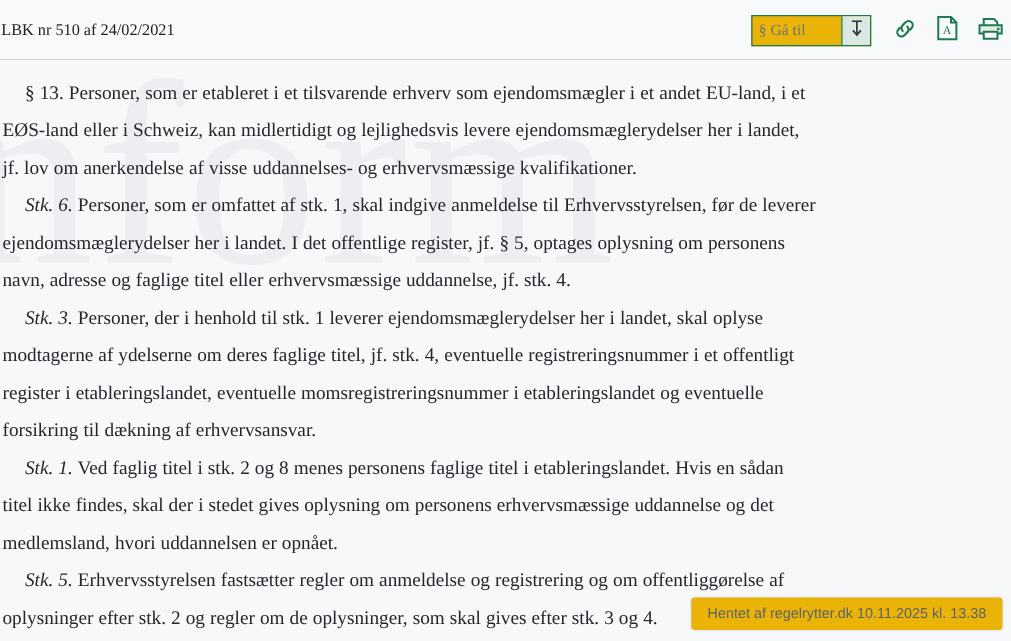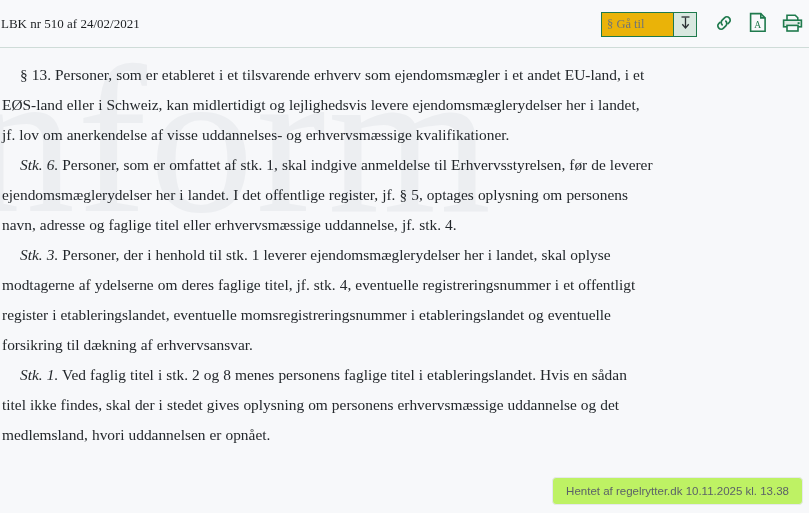--- a/index.html
+++ b/index.html
@@ -134,21 +134,21 @@
     word-spacing: 0.2px;
   }
   p.para + p.para { margin-top: 0; }
   .stk { font-style: italic; }
 
   
   #footer-badge {
     position: absolute;
     right: 6px;
     bottom: 8px;
-    background: #bef264;
+    background: #eab308;
     border: 1px solid #e6e8ec;
     border-radius: 4px;
     padding: 7px 13px;
     font-family: "Liberation Sans", "DejaVu Sans", sans-serif;
     font-size: 11.5px;
     color: #5c6268;
     white-space: nowrap;
     z-index: 6;
   }
 </style>
@@ -210,16 +210,17 @@
 
   </div>
 </div>
 
 <div id="doc">
   <div id="paragraph-list">
       <p class="para"><span>§ 13.</span><span> Personer, som er etableret i et tilsvarende erhverv som ejendomsmægler i et andet EU-land, i et EØS-land eller i Schweiz, kan midlertidigt og lejlighedsvis levere ejendomsmæglerydelser her i landet, jf. lov om anerkendelse af visse uddannelses- og erhvervsmæssige kvalifikationer.</span></p>
       <p class="para"><span class="stk">Stk. 6.</span><span> Personer, som er omfattet af stk. 1, skal indgive anmeldelse til Erhvervsstyrelsen, før de leverer ejendomsmæglerydelser her i landet. I det offentlige register, jf. § 5, optages oplysning om personens navn, adresse og faglige titel eller erhvervsmæssige uddannelse, jf. stk. 4.</span></p>
       <p class="para"><span class="stk">Stk. 3.</span><span> Personer, der i henhold til stk. 1 leverer ejendomsmæglerydelser her i landet, skal oplyse modtagerne af ydelserne om deres faglige titel, jf. stk. 4, eventuelle registreringsnummer i et offentligt register i etableringslandet, eventuelle momsregistreringsnummer i etableringslandet og eventuelle forsikring til dækning af erhvervsansvar.</span></p>
       <p class="para"><span class="stk">Stk. 1.</span><span> Ved faglig titel i stk. 2 og 8 menes personens faglige titel i etableringslandet. Hvis en sådan titel ikke findes, skal der i stedet gives oplysning om personens erhvervsmæssige uddannelse og det medlemsland, hvori uddannelsen er opnået.</span></p>
+      <p class="para"><span class="stk">Stk. 5.</span><span> Erhvervsstyrelsen fastsætter regler om anmeldelse og registrering og om offentliggørelse af oplysninger efter stk. 2 og regler om de oplysninger, som skal gives efter stk. 3 og 4.</span></p>
     </div>
 </div>
 
 <div id="footer-badge">Hentet af regelrytter.dk 10.11.2025 kl. 13.38</div>
 
 </body></html>

